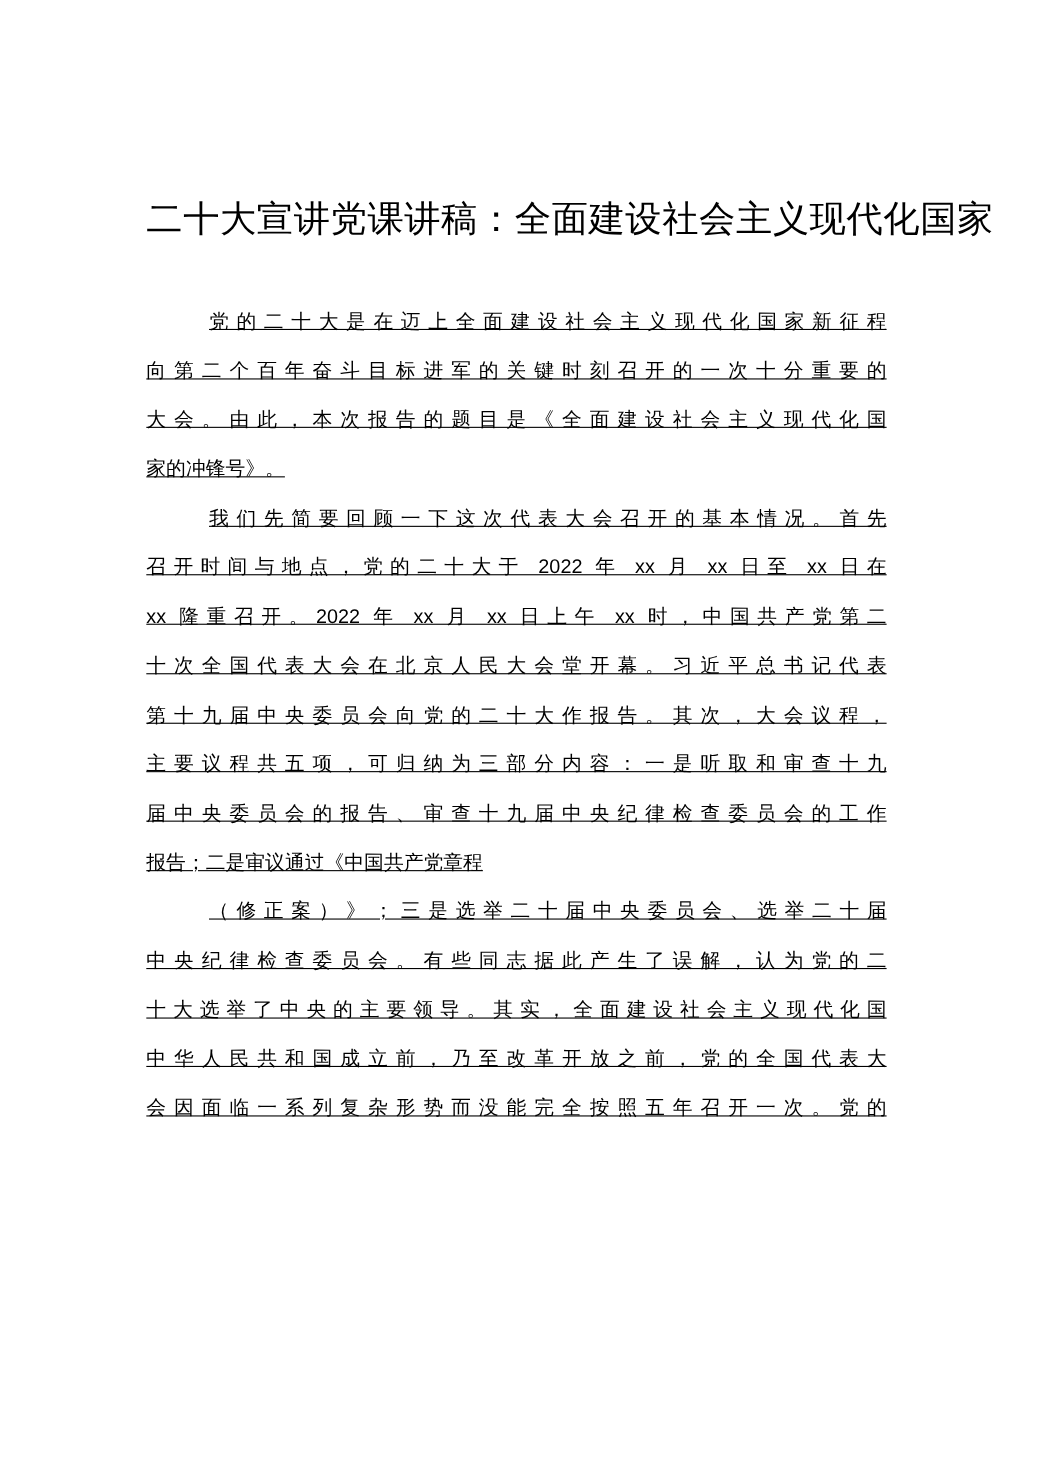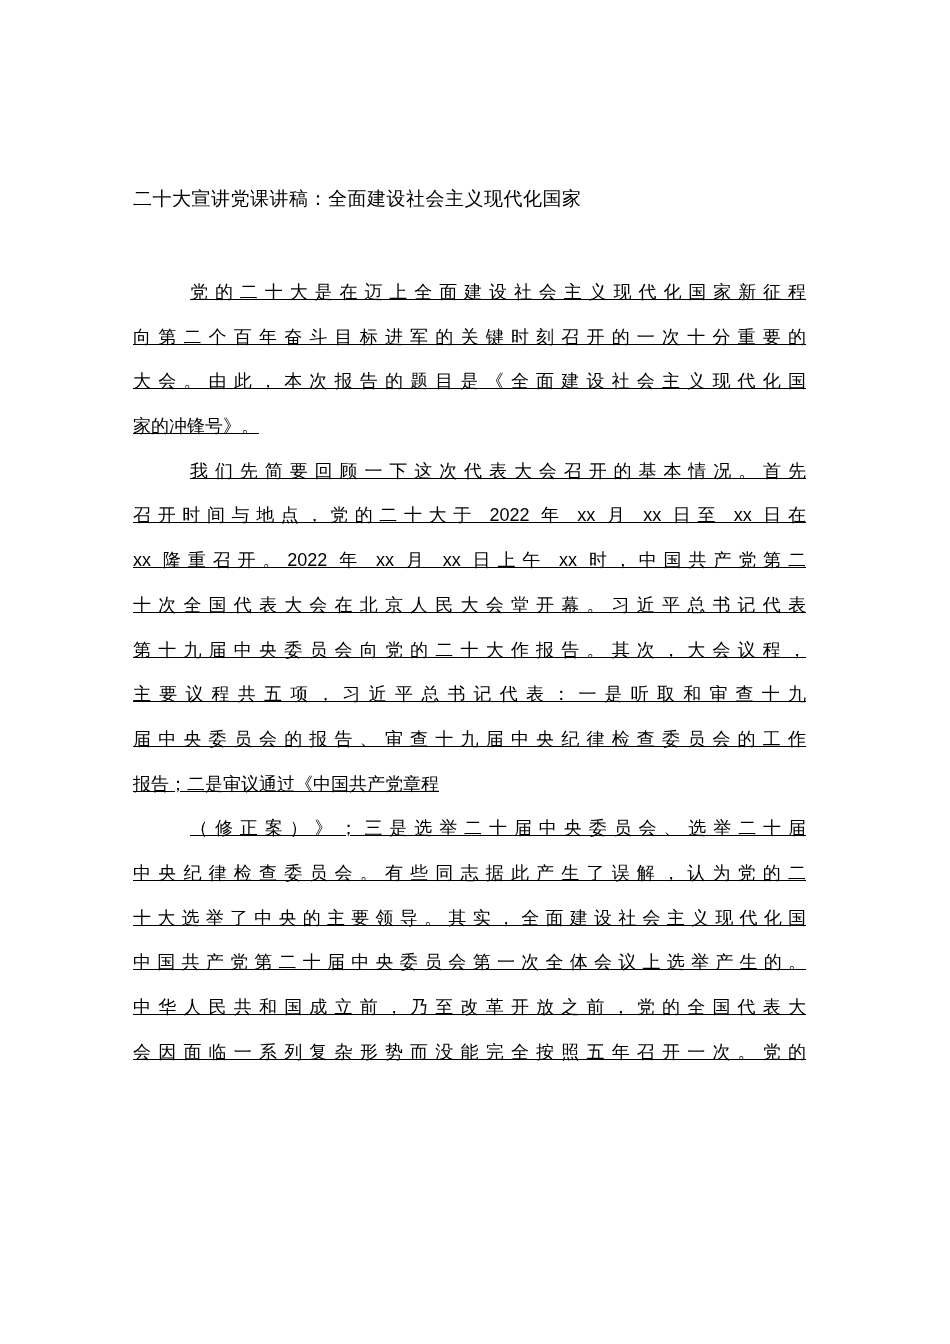--- a/index.html
+++ b/index.html
@@ -13,21 +13,21 @@
     height: 1344px;
     background: #ffffff;
     box-sizing: border-box;
     padding: 176px 144px 0 133px;
     font-family: "Liberation Sans", sans-serif;
     color: #000000;
     overflow: hidden;
   }
   .doc-title {
     margin: 0 0 49px 0;
-    font-size: 19px;
+    font-size: 33px;
     font-weight: 400;
     line-height: 45px;
     text-align: left;
     letter-spacing: 0.5px;
     white-space: nowrap;
   }
   .doc-body {
     width: 100%;
   }
   .paragraph {
@@ -63,28 +63,27 @@
         <div class="line fill">向第二个百年奋斗目标进军的关键时刻召开的一次十分重要的</div>
         <div class="line fill">大会。由此，本次报告的题目是《全面建设社会主义现代化国</div>
         <div class="line">家的冲锋号》。</div>
       </div>
       <div class="paragraph">
         <div class="line indent fill">我们先简要回顾一下这次代表大会召开的基本情况。首先</div>
         <div class="line fill">召开时间与地点，党的二十大于 2022 年 xx 月 xx 日至 xx 日在</div>
         <div class="line fill">xx 隆重召开。2022 年 xx 月 xx 日上午 xx 时，中国共产党第二</div>
         <div class="line fill">十次全国代表大会在北京人民大会堂开幕。习近平总书记代表</div>
         <div class="line fill">第十九届中央委员会向党的二十大作报告。其次，大会议程，</div>
-        <div class="line fill">主要议程共五项，习近平总书记代表：一是听取和审查十九</div>
+        <div class="line fill">主要议程共五项，可归纳为三部分内容：一是听取和审查十九</div>
         <div class="line fill">届中央委员会的报告、审查十九届中央纪律检查委员会的工作</div>
         <div class="line">报告；二是审议通过《中国共产党章程</div>
       </div>
       <div class="paragraph">
         <div class="line indent fill">（修正案）》；三是选举二十届中央委员会、选举二十届</div>
         <div class="line fill">中央纪律检查委员会。有些同志据此产生了误解，认为党的二</div>
         <div class="line fill">十大选举了中央的主要领导。其实，全面建设社会主义现代化国</div>
-        <div class="line fill">中国共产党第二十届中央委员会第一次全体会议上选举产生的。</div>
       </div>
       <div class="paragraph">
         <div class="line fill">中华人民共和国成立前，乃至改革开放之前，党的全国代表大</div>
         <div class="line fill">会因面临一系列复杂形势而没能完全按照五年召开一次。党的</div>
       </div>
     </div>
 </div>
 
 </body></html>

